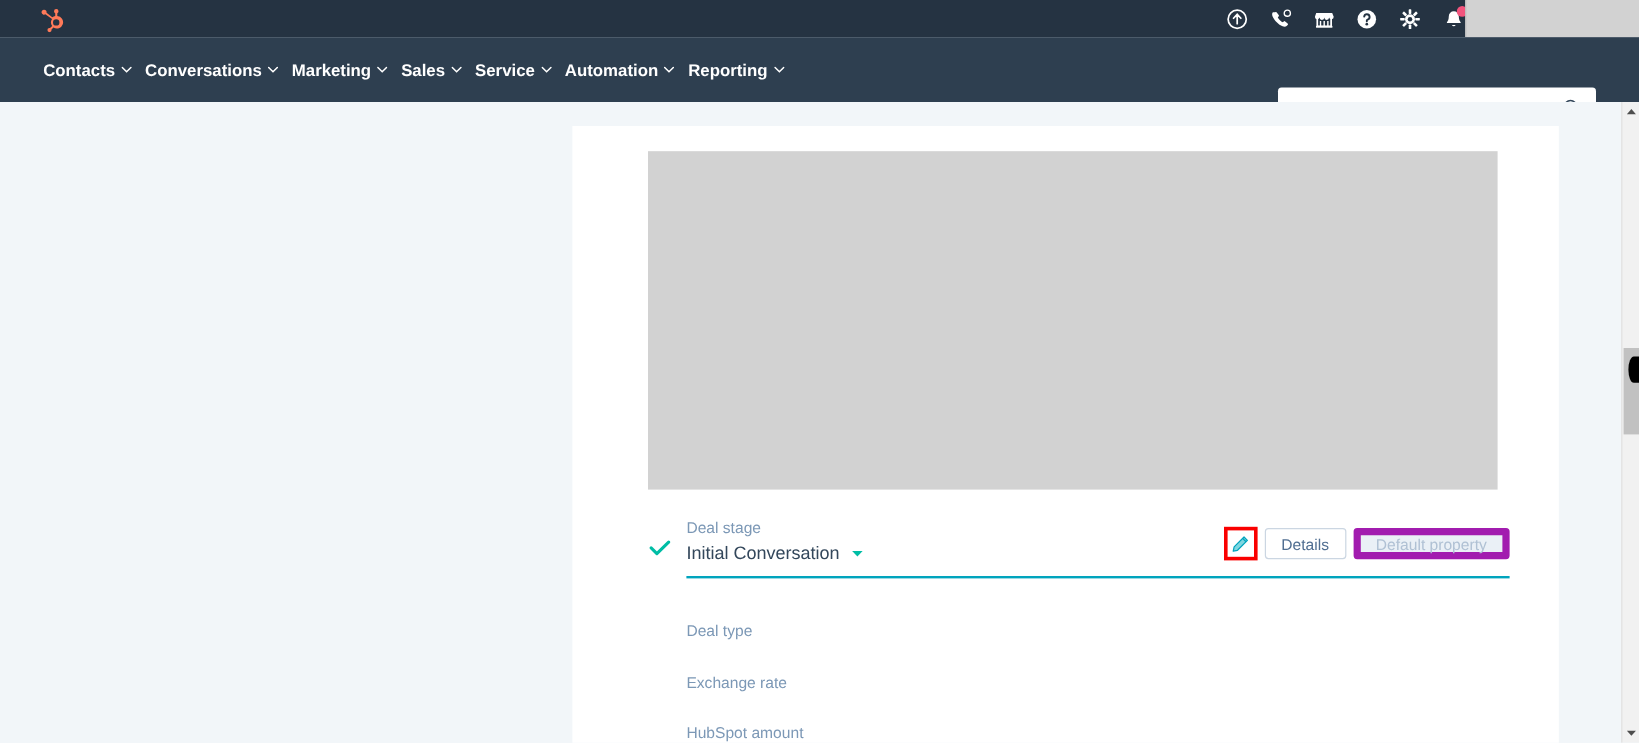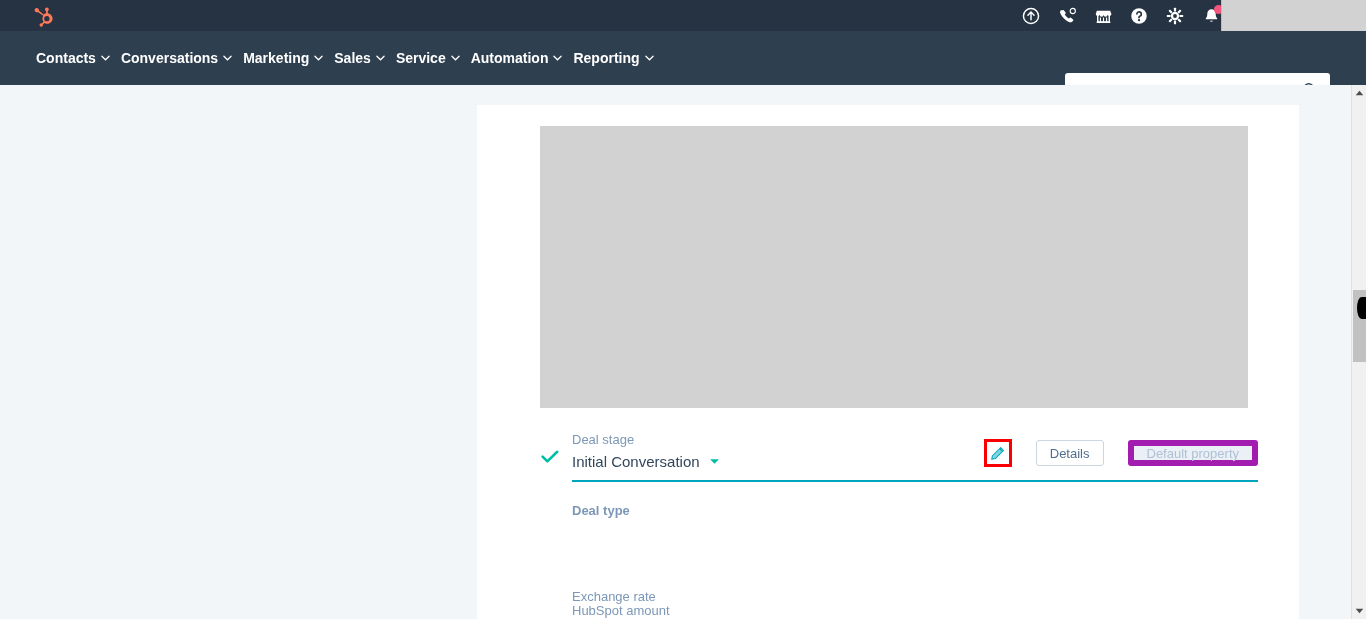--- a/index.html
+++ b/index.html
@@ -108,21 +108,21 @@
     font-size: 15px; color: #33475b;
     cursor: pointer;
   }
   .field-underline {
     position: absolute; left: 95px; top: 57px;
     width: 686px; height: 2px; background: #00a4bd;
   }
 
   .row-actions {
     position: absolute; right: 41px; top: 16px;
-    display: flex; align-items: center; gap: 24px;
+    display: flex; align-items: center; gap: 6px;
   }
   .pencil-highlight {
     width: 28px; height: 28px;
     border: 3px solid #fa0000;
     background: #ffffff;
     display: flex; align-items: center; justify-content: center;
     cursor: pointer;
   }
   .btn {
     height: 26px; padding: 0 13px;
@@ -352,22 +352,22 @@
               <span>Details</span>
             </div>
 
             <div class="btn btn-disabled">
               <span>Default property</span>
             </div>
           </div>
         </div>
 
         <div style="position:relative; height:130px;">
-          <span class="plain-label" style="top:22px;font-weight:bold;">Deal type</span>
-          <span class="plain-label" style="top:80px;margin-top:28px;">Exchange rate</span>
+          <span class="plain-label" style="top:37px;">Deal type</span>
+          <span class="plain-label" style="top:80px;">Exchange rate</span>
           <span class="plain-label" style="top:122px;">HubSpot amount</span>
         </div>
 
       </div>
     </div>
   </div>
 
   <div class="scrollbar">
     <div class="sb-arrow up">
       <svg width="9" height="6" viewBox="0 0 10 7">

